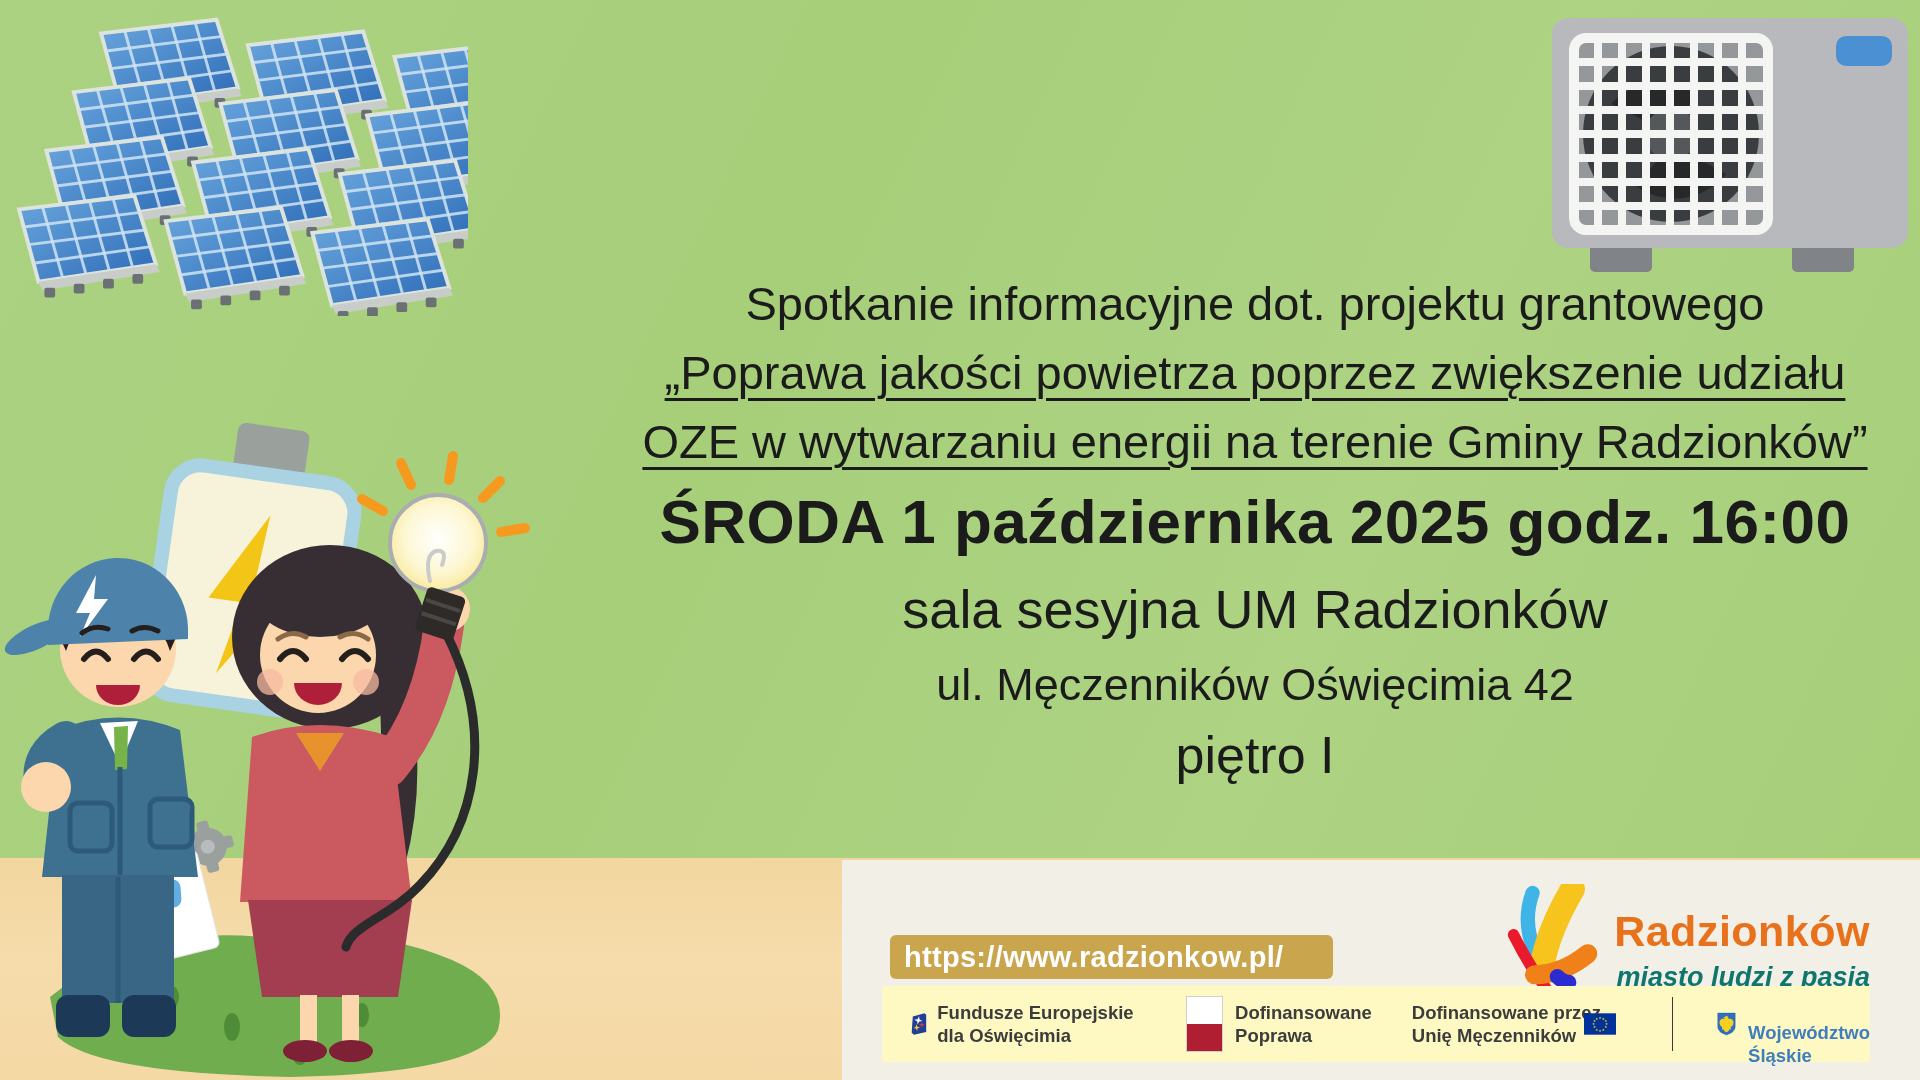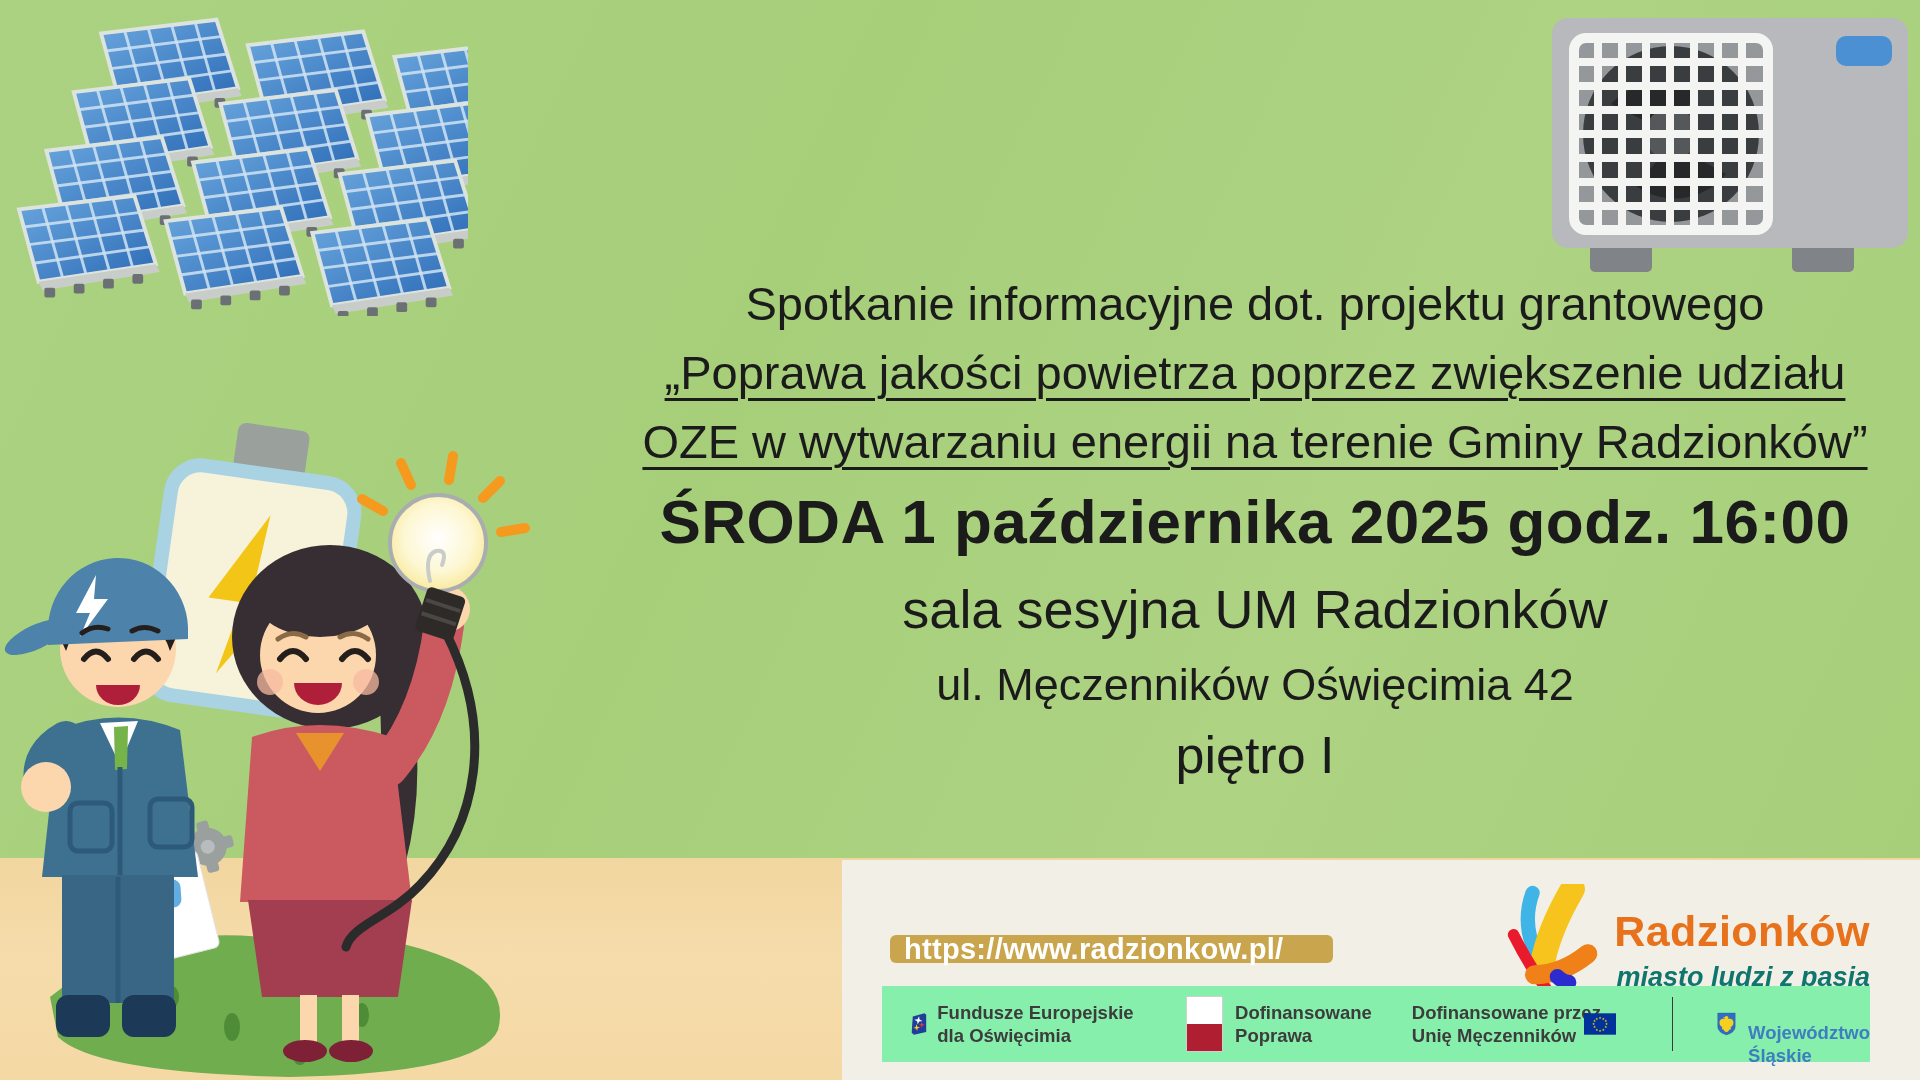--- a/index.html
+++ b/index.html
@@ -22,24 +22,24 @@
   
   .solar{position:absolute;left:8px;top:8px;}
   .hpump{position:absolute;left:1552px;top:14px;}
   .chars{position:absolute;left:0px;top:385px;}
   
   .panel{position:absolute;left:842px;top:860px;width:1078px;height:220px;background:#f2efe7;}
   .brand{position:absolute;right:50px;top:0px;display:flex;align-items:flex-start;gap:10px;margin-top:24px;}
   .brand-txt{display:flex;flex-direction:column;align-items:flex-end;margin-top:24px;}
   .brand-name{font-size:43px;font-weight:700;color:#e8711c;letter-spacing:.5px;line-height:46px;}
   .brand-tag{font-size:27px;font-style:italic;font-weight:600;color:#0f766e;margin-top:8px;}
-  .urlbar{position:absolute;left:48px;top:75px;width:443px;height:28px;background:#c9a64d;
+  .urlbar{position:absolute;left:48px;top:75px;width:443px;height:44px;background:#c9a64d;
           border-radius:6px;display:flex;align-items:center;}
   .urlbar span{color:#fff;font-weight:700;font-size:29px;padding-left:14px;letter-spacing:.3px;white-space:nowrap;}
-  .logostrip{position:absolute;left:40px;top:126px;width:988px;height:76px;background:#86efac;
+  .logostrip{position:absolute;left:40px;top:126px;width:988px;height:76px;background:#fef9c3;
              display:flex;align-items:center;}
   .lg-txt{font-size:18.5px;font-weight:600;line-height:23px;color:#3c3c3c;white-space:nowrap;}
   .lg-txt.right{text-align:right;width:160px;}
   .lg-txt.blue{color:#3e7dc0;margin-top:40px;}
   .plflag{width:88px;height:56px;border:1px solid #cfcfcf;box-sizing:border-box;
           background:linear-gradient(180deg,#ffffff 0 50%,#b01e32 50% 100%);}
   .divider{width:3px;height:54px;background:#3a3a3a;}
   .m28{margin-left:28px}.m10{margin-left:10px}.m52{margin-left:52px}.m12{margin-left:12px}
   .m40{margin-left:40px}.m56{margin-left:56px}.m44{margin-left:44px}
 </style>

